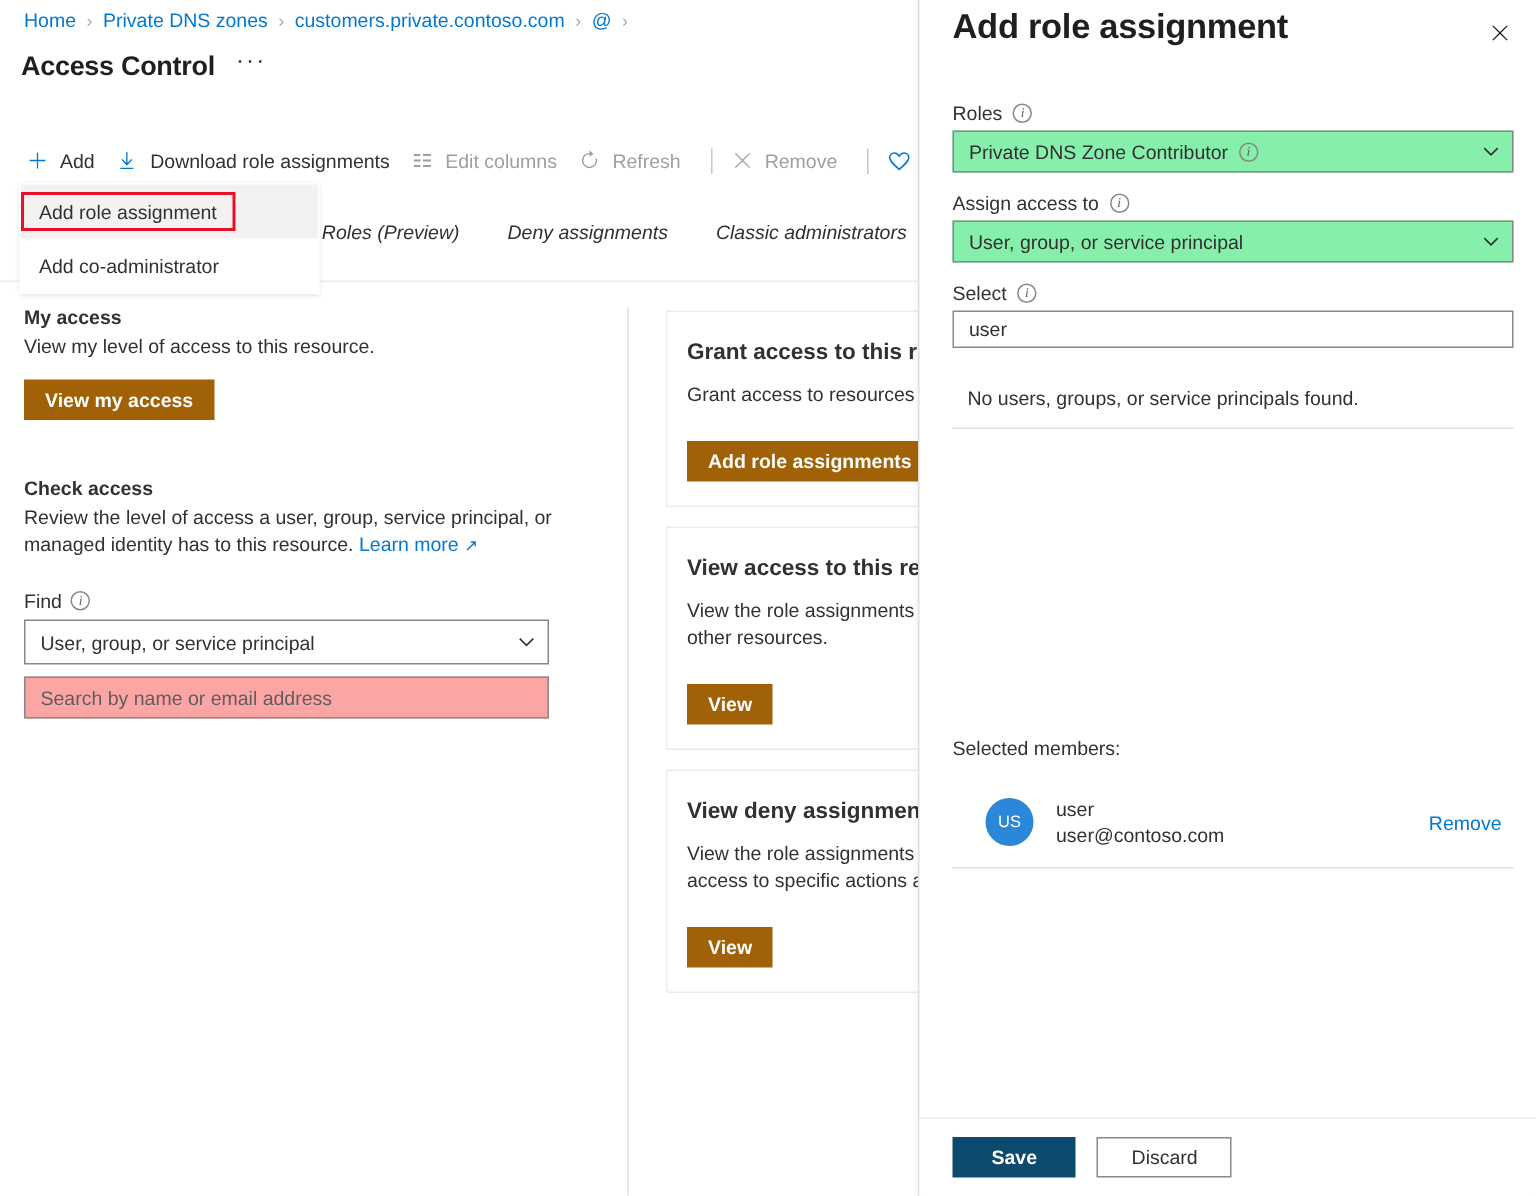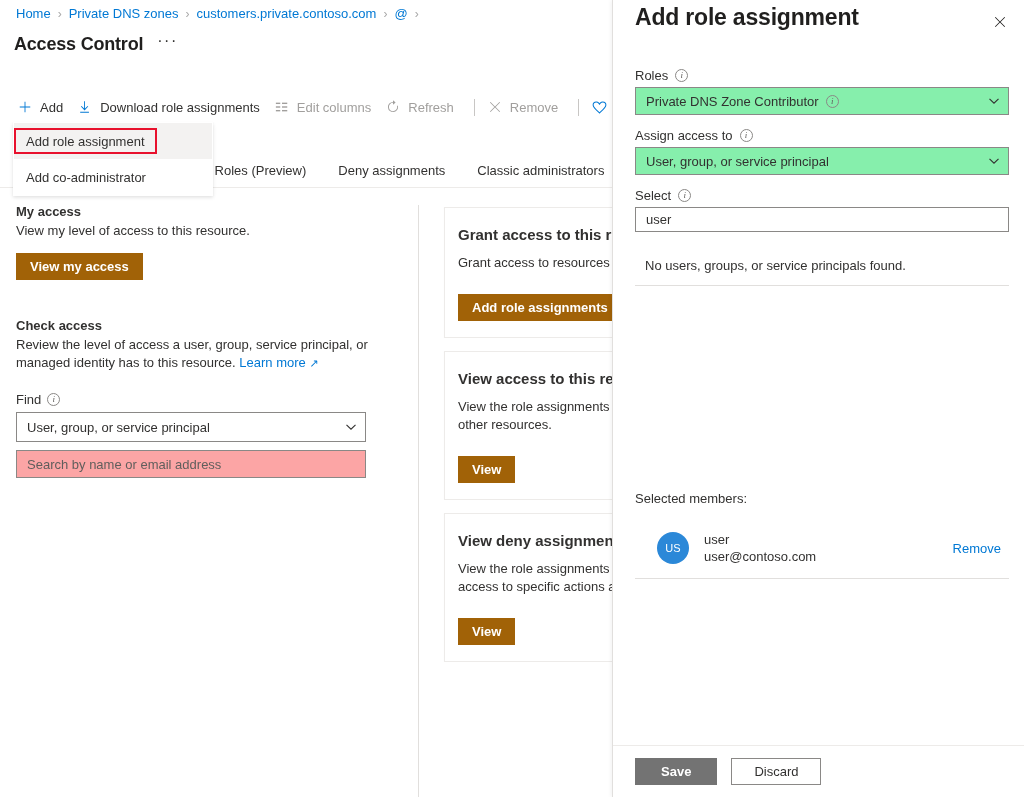--- a/index.html
+++ b/index.html
@@ -50,22 +50,22 @@
     padding:0 11px 0 3px; height:30px; cursor:pointer;
     font-size:13px; color:#323130;
   }
   .cmd.disabled { color:#a19f9d; cursor:default; }
   .cmd .ico { display:inline-flex; align-items:center; justify-content:center; width:16px; height:16px; color:#0078d4; }
   .cmd.disabled .ico { color:#a19f9d; }
   .cmd-sep { width:1px; height:17px; background:#c8c6c4; margin:0 9px; }
 
   
   #tabs {
-    position:absolute; left:14px; top:162px; height:34px;
-    display:flex; align-items:flex-start; gap:0; white-space:nowrap;
+    position:absolute; left:14px; top:146px; height:34px;
+    display:flex; align-items:flex-start; gap:0; white-space:nowrap;font-style:italic;
   }
   .tab { padding:0 16px 0 0; margin-right:16px; font-size:13px; color:#323130; cursor:pointer; line-height:18px; }
   #tabs-underline { position:absolute; left:0; top:187px; width:612px; height:1px; background:#edebe9; }
 
   
   #add-menu {
     position:absolute; left:13px; top:122px; width:200px;
     background:#ffffff;
     box-shadow:0 1.6px 3.6px rgba(0,0,0,0.13), 0 0.3px 0.9px rgba(0,0,0,0.10);
     border:1px solid #ffffff;
@@ -168,21 +168,21 @@
   #member-email { font-size:13px; color:#323130; line-height:17px; }
   #member-remove { font-size:13px; color:#0078d4; cursor:pointer; margin-right:8px; }
   #member-divider { position:absolute; left:22px; top:578px; width:374px; height:1px; background:#e1dfdd; }
 
   #panel-footer {
     position:absolute; left:0; bottom:0; width:411px; height:52px;
     background:#ffffff; border-top:1px solid #edebe9;
     display:flex; align-items:center; padding-left:22px; gap:14px;
   }
   .footer-btn-primary {
-    background:#737373; color:#ffffff; font-weight:600; font-size:13px;
+    background:#0c4a6e; color:#ffffff; font-weight:600; font-size:13px;
     border:none; height:27px; padding:0 26px; cursor:pointer;
   }
   .footer-btn-secondary {
     background:#ffffff; color:#323130; font-size:13px;
     border:1px solid #8a8886; height:27px; padding:0 22px; cursor:pointer;
   }
   .chev { width:12px; height:12px; flex:0 0 auto; }
 </style>
 </head>
 <body>

